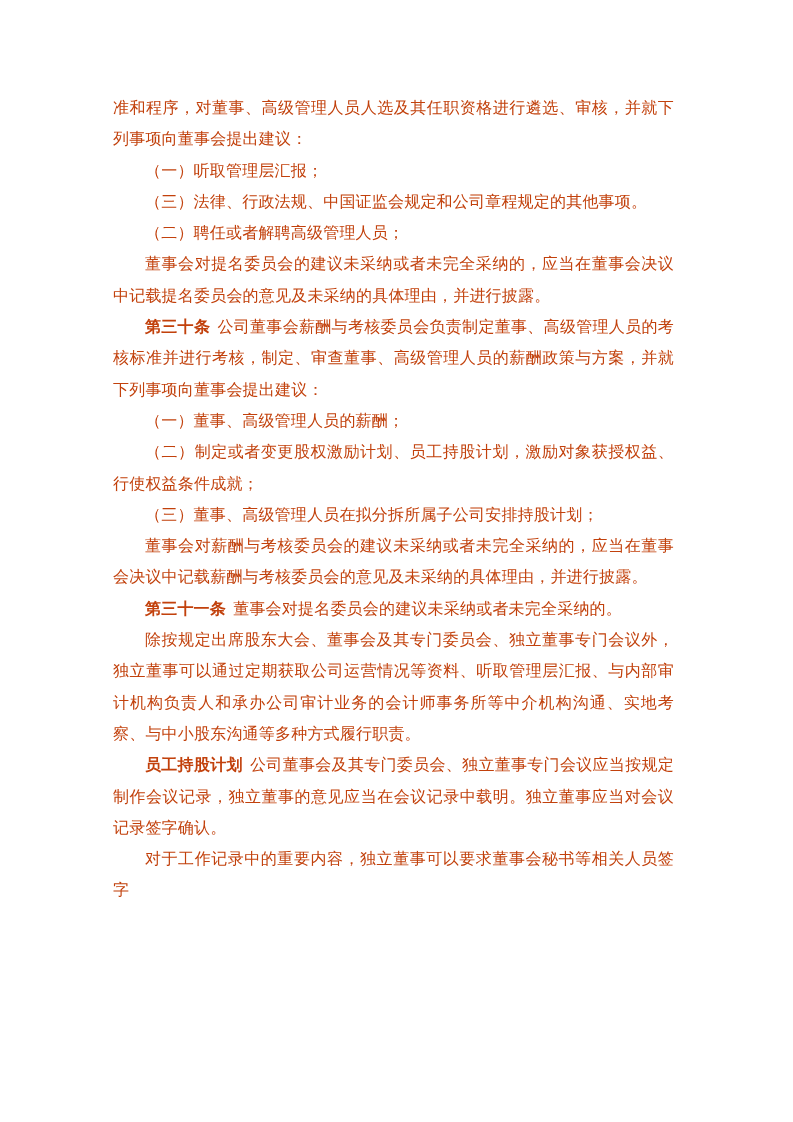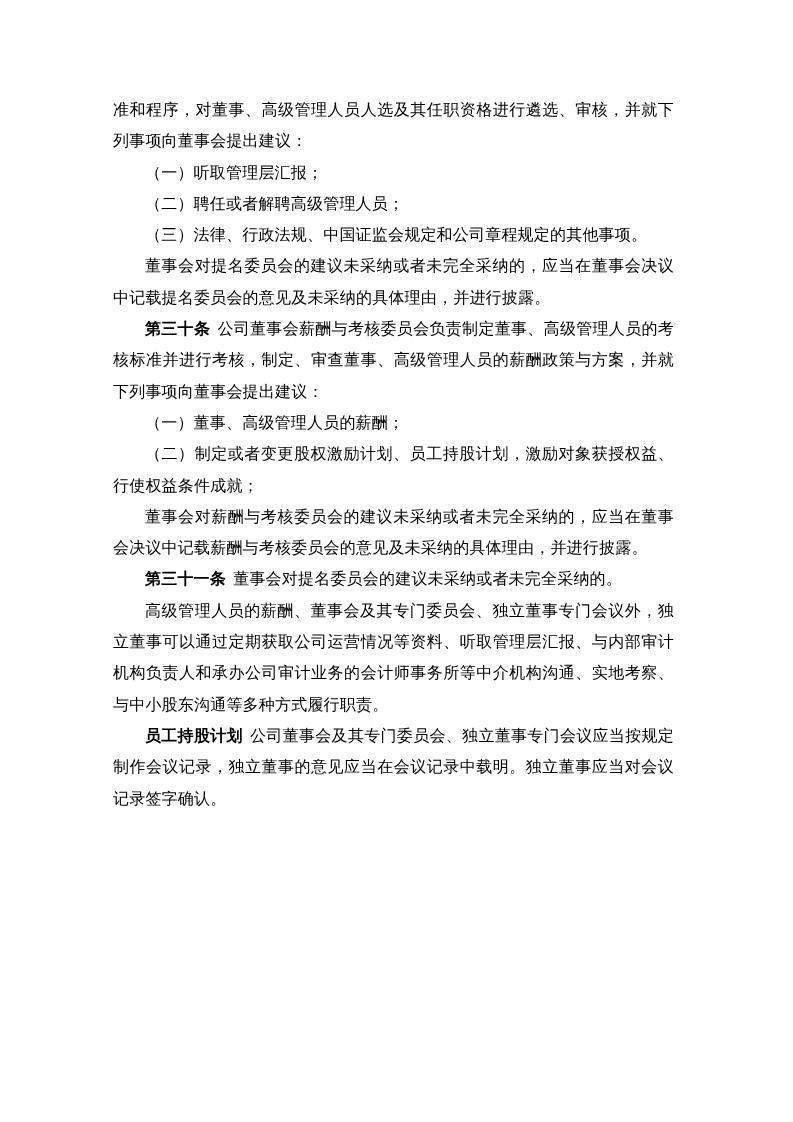--- a/index.html
+++ b/index.html
@@ -7,22 +7,22 @@
     margin: 0;
     padding: 0;
     background: #ffffff;
   }
   .page {
     position: relative;
     width: 734px;
     height: 1122px;
     background: #ffffff;
     overflow: hidden;
-    font-family: Liberation Sans, sans-serif;
-    color: #000000;
+    font-family: Liberation Mono, monospace;
+    color: #c2410c;
   }
   .doc-body {
     position: absolute;
     top: 94px;
     left: 113px;
     width: 561px;
   }
   .para {
     margin: 0;
     padding: 0;
@@ -41,24 +41,26 @@
     margin-right: 0.45em;
   }
 </style>
 </head>
 <body>
 
 <div class="page">
   <div class="doc-body">
       <p class="para"><span>准和程序，对董事、高级管理人员人选及其任职资格进行遴选、审核，并就下列事项向董事会提出建议：</span></p>
       <p class="para indent"><span>（一）听取管理层汇报；</span></p>
+      <p class="para indent"><span>（三）法律、行政法规、中国证监会规定和公司章程规定的其他事项。</span></p>
       <p class="para indent"><span>（二）聘任或者解聘高级管理人员；</span></p>
-      <p class="para indent"><span>（三）法律、行政法规、中国证监会规定和公司章程规定的其他事项。</span></p>
       <p class="para indent"><span>董事会对提名委员会的建议未采纳或者未完全采纳的，应当在董事会决议中记载提名委员会的意见及未采纳的具体理由，并进行披露。</span></p>
       <p class="para indent"><b class="article-no">第三十条</b><span>公司董事会薪酬与考核委员会负责制定董事、高级管理人员的考核标准并进行考核，制定、审查董事、高级管理人员的薪酬政策与方案，并就下列事项向董事会提出建议：</span></p>
       <p class="para indent"><span>（一）董事、高级管理人员的薪酬；</span></p>
       <p class="para indent"><span>（二）制定或者变更股权激励计划、员工持股计划，激励对象获授权益、行使权益条件成就；</span></p>
+      <p class="para indent"><span>（三）董事、高级管理人员在拟分拆所属子公司安排持股计划；</span></p>
       <p class="para indent"><span>董事会对薪酬与考核委员会的建议未采纳或者未完全采纳的，应当在董事会决议中记载薪酬与考核委员会的意见及未采纳的具体理由，并进行披露。</span></p>
       <p class="para indent"><b class="article-no">第三十一条</b><span>董事会对提名委员会的建议未采纳或者未完全采纳的。</span></p>
-      <p class="para indent"><span>高级管理人员的薪酬、董事会及其专门委员会、独立董事专门会议外，独立董事可以通过定期获取公司运营情况等资料、听取管理层汇报、与内部审计机构负责人和承办公司审计业务的会计师事务所等中介机构沟通、实地考察、与中小股东沟通等多种方式履行职责。</span></p>
+      <p class="para indent"><span>除按规定出席股东大会、董事会及其专门委员会、独立董事专门会议外，独立董事可以通过定期获取公司运营情况等资料、听取管理层汇报、与内部审计机构负责人和承办公司审计业务的会计师事务所等中介机构沟通、实地考察、与中小股东沟通等多种方式履行职责。</span></p>
       <p class="para indent"><b class="article-no">员工持股计划</b><span>公司董事会及其专门委员会、独立董事专门会议应当按规定制作会议记录，独立董事的意见应当在会议记录中载明。独立董事应当对会议记录签字确认。</span></p>
+      <p class="para indent"><span>对于工作记录中的重要内容，独立董事可以要求董事会秘书等相关人员签字</span></p>
     </div>
 </div>
 
 </body></html>

